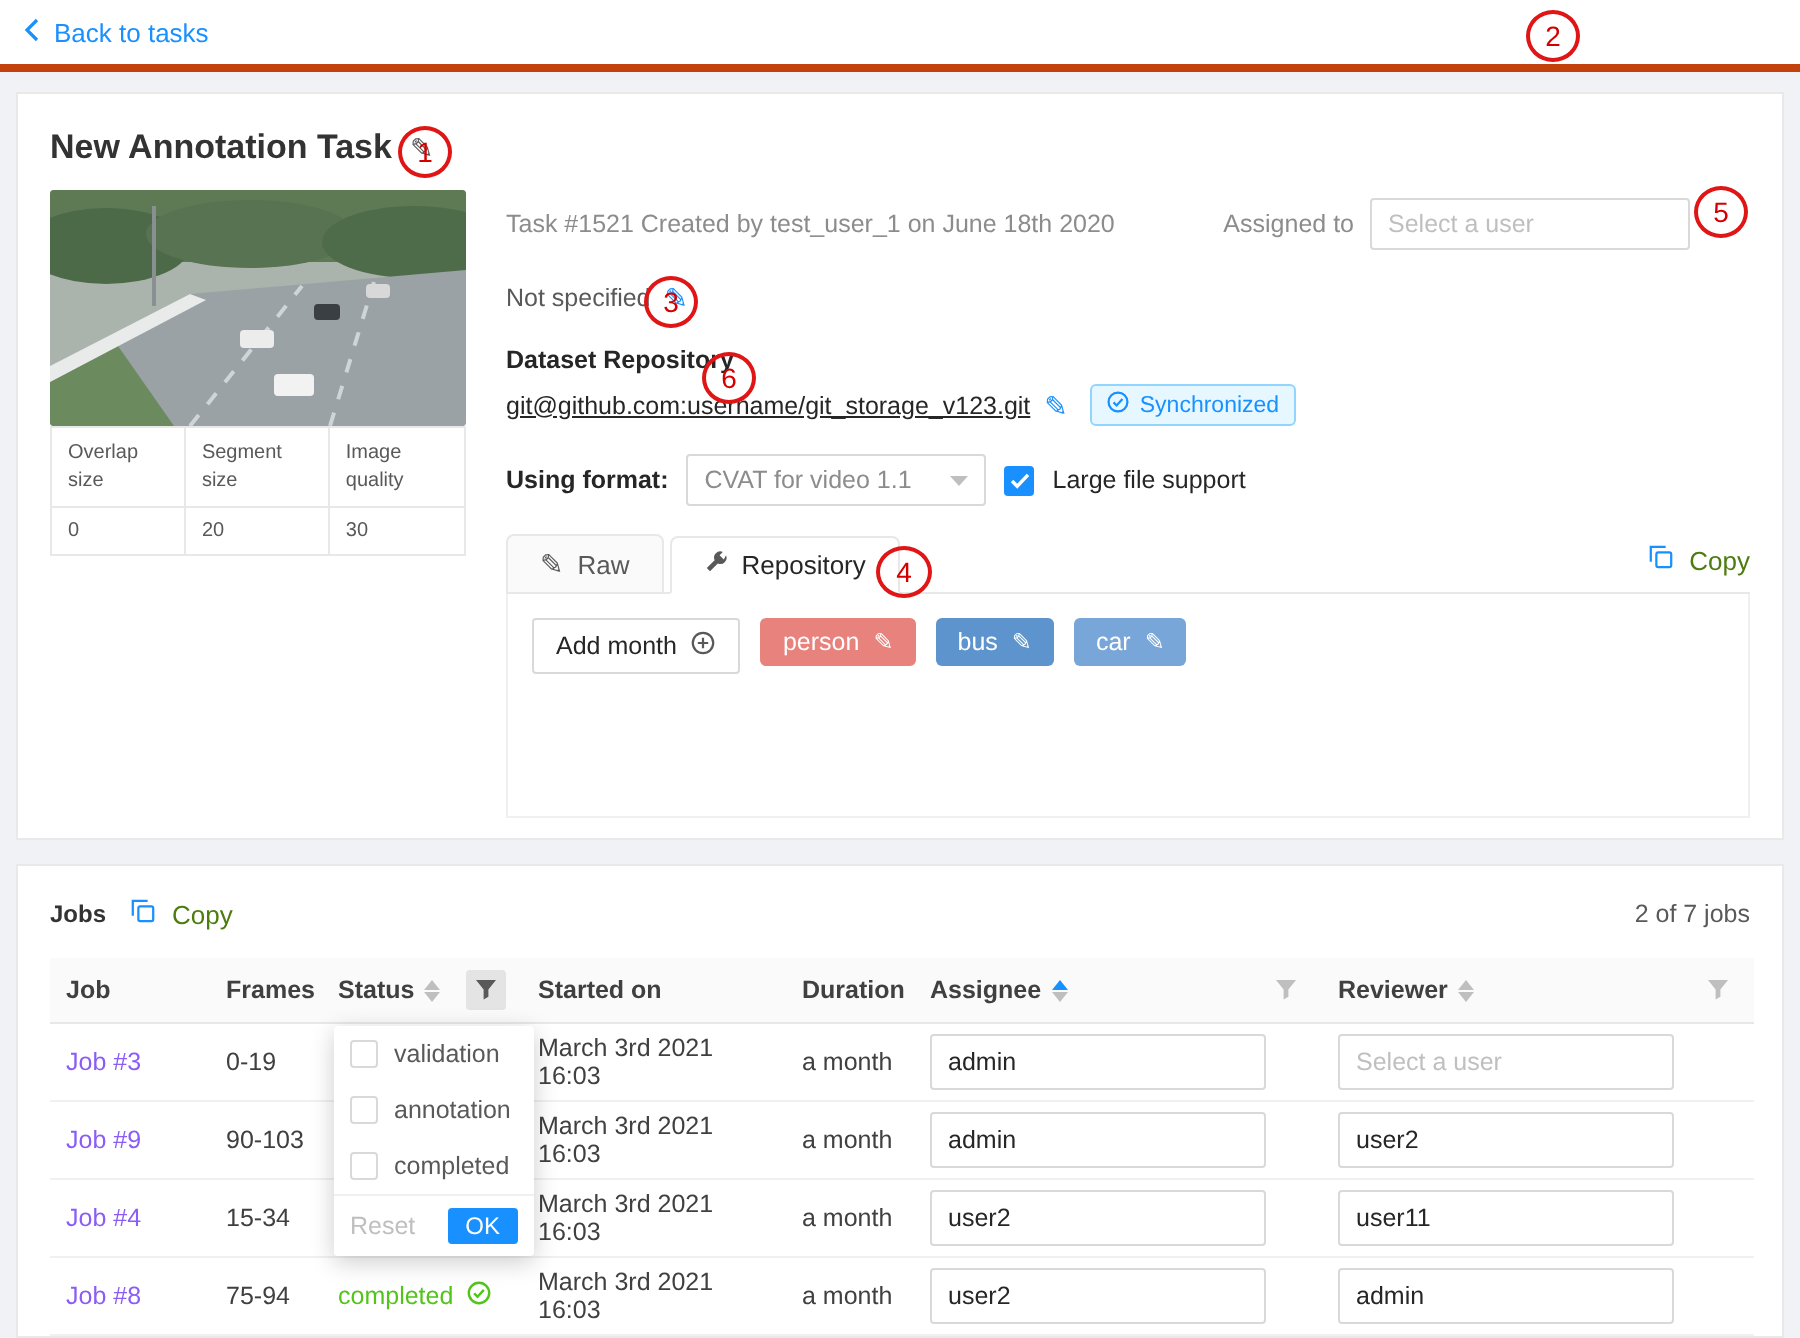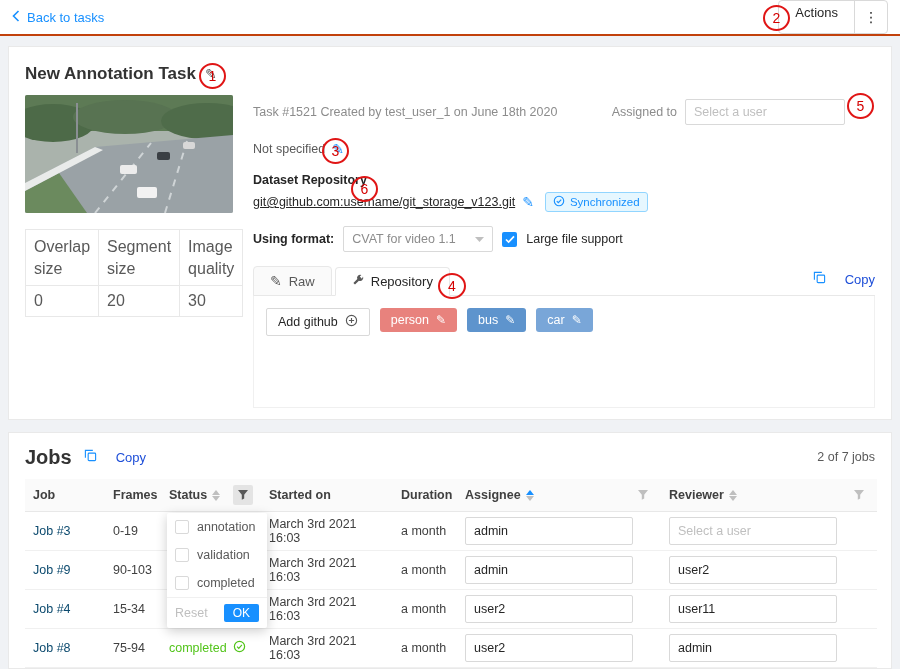--- a/index.html
+++ b/index.html
@@ -8,22 +8,22 @@
     position: relative;
     overflow: hidden;
     background: #f0f2f5;
     font-family: "Liberation Sans", sans-serif;
     font-size: 13px;
     color: #262626;
   }
   
   .topbar {
     position: absolute; left: 0; top: 0; width: 900px; height: 36px;
-    background: #fff; border-bottom: 2px solid #c2410c;
-    display: flex; padding: 0 12px;
+    background: #fff; border-bottom: 4px solid #c2410c;
+    display: flex; align-items: center; padding: 0 12px;
   }
   .back-link { display: flex; align-items: center; gap: 7px; color: #1890ff; cursor: pointer; }
   .actions-group {
     margin-left: auto; display: flex; align-items: stretch;
     border: 1px solid #d9d9d9; border-radius: 4px; background: #fff; overflow: hidden;
   }
   .actions-main { padding: 4px 16px; cursor: pointer; }
   .actions-more { padding: 4px 9px; border-left: 1px solid #d9d9d9; cursor: pointer; font-size: 14px; color: #262626; display:flex; align-items:center; }
   
   .card {
@@ -33,21 +33,21 @@
   .jobs-card { left: 8px; top: 432px; width: 884px; height: 237px; padding: 12px 16px; overflow: visible; }
   
   .task-title-row { display: flex; align-items: center; gap: 9px; height: 26px; }
   .task-title { font-size: 17px; font-weight: 700; color: #333; }
   .edit-glyph { color: #595959; font-size: 14px; cursor: pointer; }
   .edit-glyph.blue { color: #1890ff; }
   .content-row { display: flex; margin-top: 8px; }
   .left-col { width: 208px; flex: 0 0 208px; }
   .right-col { flex: 1; margin-left: 20px; padding-top: 4px; min-width: 0; }
   .preview { width: 208px; height: 118px; border-radius: 2px; overflow: hidden; display: block; }
-  .params-table { margin-top: 16px; width: 208px; border-collapse: collapse; font-size: 16px; color: #595959; border-radius: 17px; }
+  .params-table { width: 208px; border-collapse: collapse; font-size: 10px; color: #595959; border-radius: 17px; }
   .params-table th, .params-table td { border: 1px solid #e8e8e8; padding: 6px 8px; font-weight: 400; text-align: left; vertical-align: top; }
   .params-table th { line-height: 1.35; }
   
   .meta-row { display: flex; align-items: center; }
   .task-meta { color: #8c8c8c; font-size: 12.5px; }
   .assigned { margin-left: auto; display: flex; align-items: center; gap: 8px; color: #8c8c8c; font-size: 12.5px; padding-right: 30px; }
   .txt-input {
     height: 26px; border: 1px solid #d9d9d9; border-radius: 2px; padding: 0 8px;
     font-size: 12.5px; color: #262626; font-family: "Liberation Sans", sans-serif; background: #fff; outline: none;
   }
@@ -75,52 +75,52 @@
   }
   .lfs-label { color: #262626; }
   
   .tabs-row { margin-top: 14px; display: flex; align-items: flex-end; border-bottom: 1px solid #e8e8e8; }
   .tab {
     display: flex; align-items: center; gap: 7px; padding: 6px 16px;
     border: 1px solid #e8e8e8; background: #fafafa; border-radius: 4px 4px 0 0;
     margin-right: 3px; margin-bottom: -1px; color: #595959; cursor: pointer;
   }
   .tab.active { background: #fff; border-bottom-color: #fff; color: #262626; }
-  .copy-link { margin-left: auto; display: flex; align-items: center; gap: 19px; color: #1d4ed8; cursor: pointer; margin-bottom: 8px; }
+  .copy-link { margin-left: auto; display: flex; align-items: center; gap: 8px; color: #4d7c0f; cursor: pointer; margin-bottom: 8px; }
   .tab-content {
     border: 1px solid #f0f0f0; border-top: none; height: 112px; padding: 12px;
     display: flex; align-items: flex-start; gap: 10px;
   }
   .add-label-btn {
     display: flex; align-items: center; gap: 7px; border: 1px solid #d9d9d9; border-radius: 2px;
     background: #fff; padding: 5px 11px; font-size: 12.5px; color: #262626; cursor: pointer;
   }
   .chip { display: flex; align-items: center; gap: 7px; color: #fff; border-radius: 3px; padding: 5px 11px; font-size: 12.5px; cursor: pointer; }
   .chip .edit-glyph { color: #fff; font-size: 12px; }
   .chip-person { background: #e8827d; }
   .chip-bus { background: #5e94cd; }
   .chip-car { background: #79a6d8; }
   
   .jobs-header { display: flex; align-items: center; gap: 12px; height: 24px; }
-  .jobs-title { font-size: 20px; font-weight: 700; color: #333; }
+  .jobs-title { font-size: 12px; font-weight: 700; color: #333; }
   .jobs-count { margin-left: auto; font-size: 12.5px; color: #595959; }
   .jobs-table { width: 100%; margin-top: 10px; border-collapse: collapse; table-layout: fixed; }
   .jobs-table th {
     background: #fafafa; font-weight: 600; font-size: 12.5px; color: #404040;
     padding: 6px 8px; border-bottom: 1px solid #e8e8e8; text-align: left; height: 30px;
   }
   .jobs-table td { padding: 5px 8px; border-bottom: 1px solid #f0f0f0; font-size: 12.5px; color: #404040; height: 39px; }
   .th-flex { display: flex; align-items: center; gap: 5px; }
   .sorter { display: inline-flex; flex-direction: column; gap: 1px; }
   .caret-up { width: 0; height: 0; border-left: 4px solid transparent; border-right: 4px solid transparent; border-bottom: 5px solid #bfbfbf; }
   .caret-dn { width: 0; height: 0; border-left: 4px solid transparent; border-right: 4px solid transparent; border-top: 5px solid #bfbfbf; }
   .caret-up.active { border-bottom-color: #1890ff; }
   .funnel-btn { margin-left: auto; display: inline-flex; align-items: center; justify-content: center; width: 20px; height: 20px; border-radius: 2px; cursor: pointer; }
   .funnel-btn.open { background: #e4e4e4; }
-  .job-link { color: #0c4a6e; cursor: pointer; }
+  .job-link { color: #8b5cf6; cursor: pointer; }
   .row-input { width: 168px; height: 28px; }
   .status-done { color: #52c41a; display: flex; align-items: center; gap: 6px; }
   
   .filter-dd {
     position: absolute; left: 158px; top: 80px; width: 100px; background: #fff;
     border-radius: 2px; box-shadow: 0 3px 12px rgba(0,0,0,0.2); z-index: 6; font-size: 12.5px;
   }
   .dd-item { display: flex; align-items: center; gap: 8px; padding: 7px 8px; color: #595959; cursor: pointer; }
   .cb-empty { width: 14px; height: 14px; border: 1px solid #d9d9d9; border-radius: 2px; background: #fff; flex: 0 0 14px; }
   .dd-footer { border-top: 1px solid #f0f0f0; display: flex; justify-content: space-between; align-items: center; padding: 6px 8px; }
@@ -143,26 +143,20 @@
 <body>
 
 <div class="topbar">
   <div class="back-link">
     <span>
       <svg width="8" height="12" viewBox="0 0 8 12" fill="none" stroke="#1890ff" stroke-width="1.6">
           <path d="M6.5 1L1.5 6l5 5"></path>
         </svg>
     </span>
     <span>Back to tasks</span>
-  </div>
-  <div class="actions-group">
-    <div class="actions-main">Actions</div>
-    <div class="actions-more">
-      <span>⋮</span>
-    </div>
   </div>
 </div>
 
 <div class="card main-card">
   <div class="task-title-row">
     <span class="task-title">New Annotation Task</span>
     <span class="edit-glyph">✎</span>
   </div>
 
   <div class="content-row">
@@ -272,21 +266,21 @@
                 <rect x="4.5" y="4.5" width="8" height="8" rx="1"></rect>
                 <path d="M9.5 1.5h-8v8"></path>
               </svg>
           </span>
           <span>Copy</span>
         </div>
       </div>
 
       <div class="tab-content">
         <div class="add-label-btn">
-          <span>Add github</span>
+          <span>Add month</span>
           <span>
             <svg width="13" height="13" viewBox="0 0 14 14" fill="none" stroke="#595959" stroke-width="1.2">
                 <circle cx="7" cy="7" r="5.5"></circle>
                 <path d="M7 4.2v5.6M4.2 7h5.6"></path>
               </svg>
           </span>
         </div>
         <div class="chip chip-person">
           <span>person</span>
           <span class="edit-glyph">✎</span>
@@ -440,25 +434,25 @@
       <td>a month</td>
       <td><input class="txt-input row-input" value="user2" style=""></td>
       <td><input class="txt-input row-input" value="admin" style=""></td>
     </tr>
   </tbody>
     </table>
 
   <div class="filter-dd">
     <div class="dd-item">
       <span class="cb-empty"></span>
-      <span>annotation</span>
+      <span>validation</span>
     </div>
     <div class="dd-item">
       <span class="cb-empty"></span>
-      <span>validation</span>
+      <span>annotation</span>
     </div>
     <div class="dd-item">
       <span class="cb-empty"></span>
       <span>completed</span>
     </div>
     <div class="dd-footer">
       <span class="dd-reset">Reset</span>
       <button class="dd-ok">OK</button>
     </div>
   </div>

